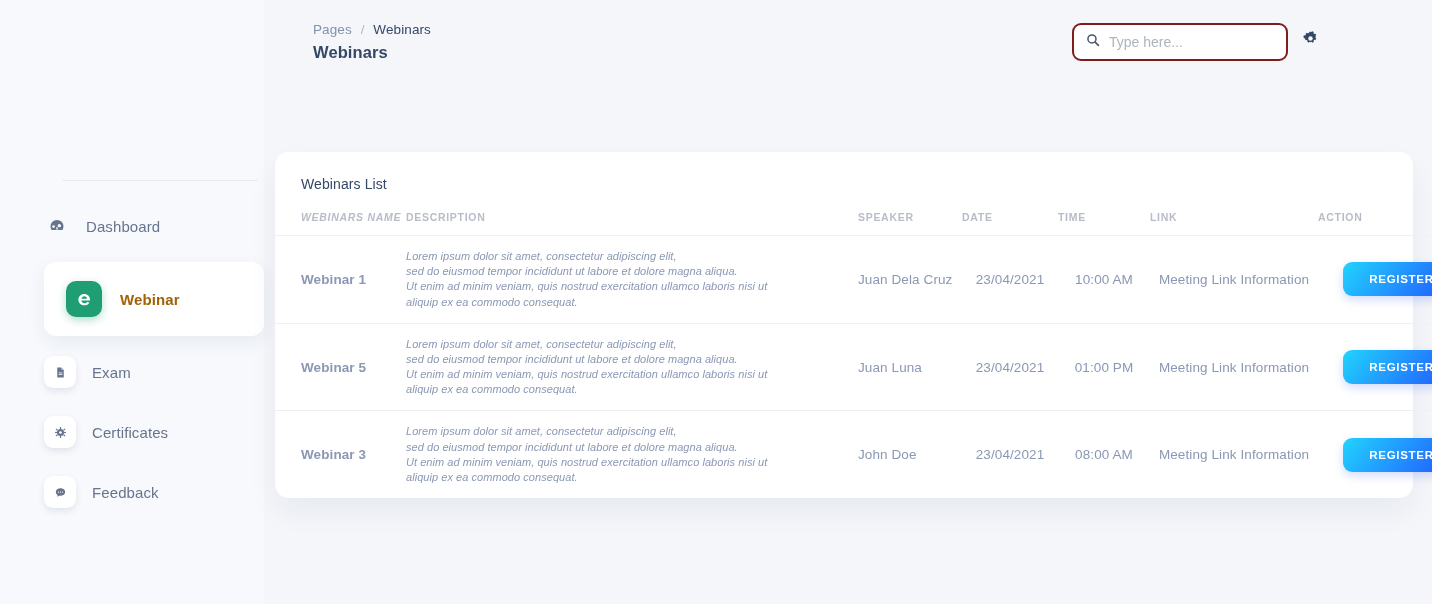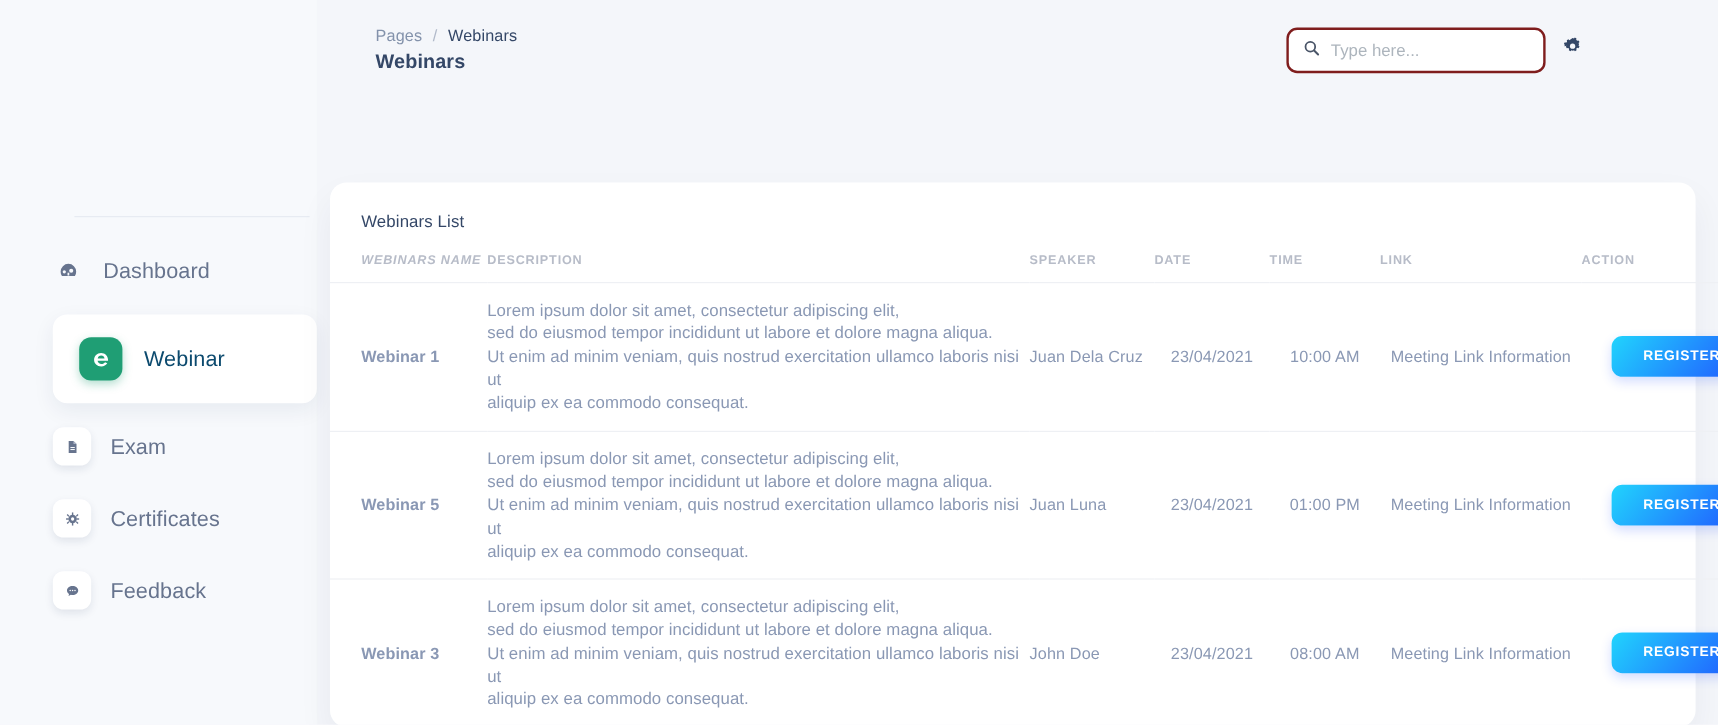--- a/index.html
+++ b/index.html
@@ -122,28 +122,28 @@
   .nav-icon-plain {
     width: 26px;
     min-width: 26px;
     display: flex;
     align-items: center;
     justify-content: center;
   }
 
   .nav-label {
     margin-left: 16px;
-    font-size: 18px;
+    font-size: 15px;
     color: #67748e;
     letter-spacing: 0.1px;
   }
 
   .nav-item.active .nav-label {
-    color: #0c4a6e;
-    font-weight: 400;
+    color: #a16207;
+    font-weight: 700;
     margin-left: 18px;
   }
 
   
   .topbar {
     position: absolute;
     left: 264px; top: 0;
     width: 1168px;
     height: 80px;
   }
@@ -258,24 +258,25 @@
   th.col-speaker, th.col-date, th.col-time, th.col-link, th.col-action { text-align: center; }
 
   .cell-name {
     font-size: 13.5px;
     font-weight: 600;
     color: #8a98b4;
     letter-spacing: 0.1px;
   }
 
   .cell-desc {
-    font-size: 14px;
+    font-size: 11px;
     color: #8a98b4;
     line-height: 1.38;
     letter-spacing: 0.05px;
+    font-style: italic;
   }
 
   .cell-plain {
     font-size: 13.5px;
     color: #8a98b4;
     letter-spacing: 0.1px;
   }
 
   .register-btn {
     display: inline-block;

